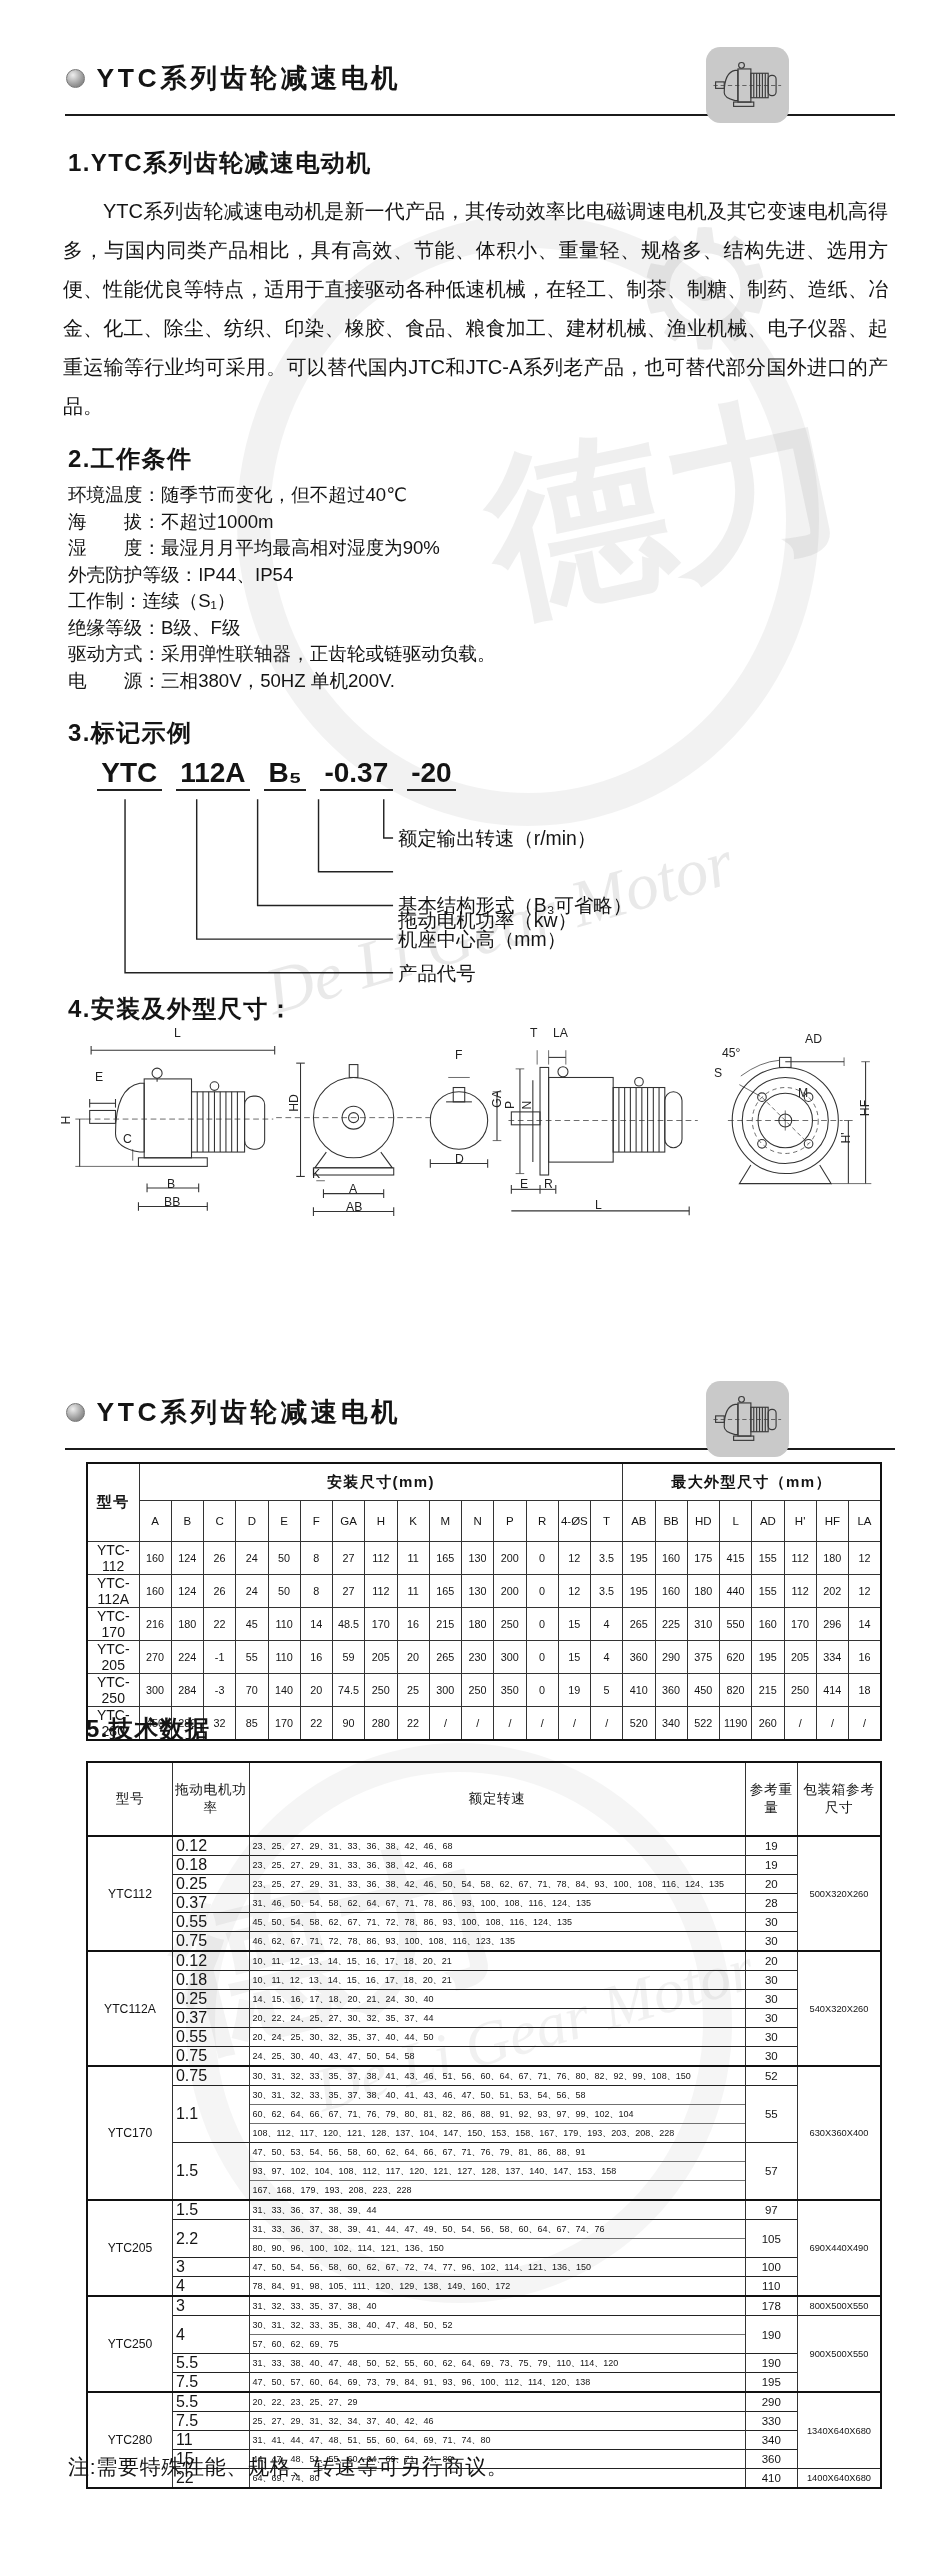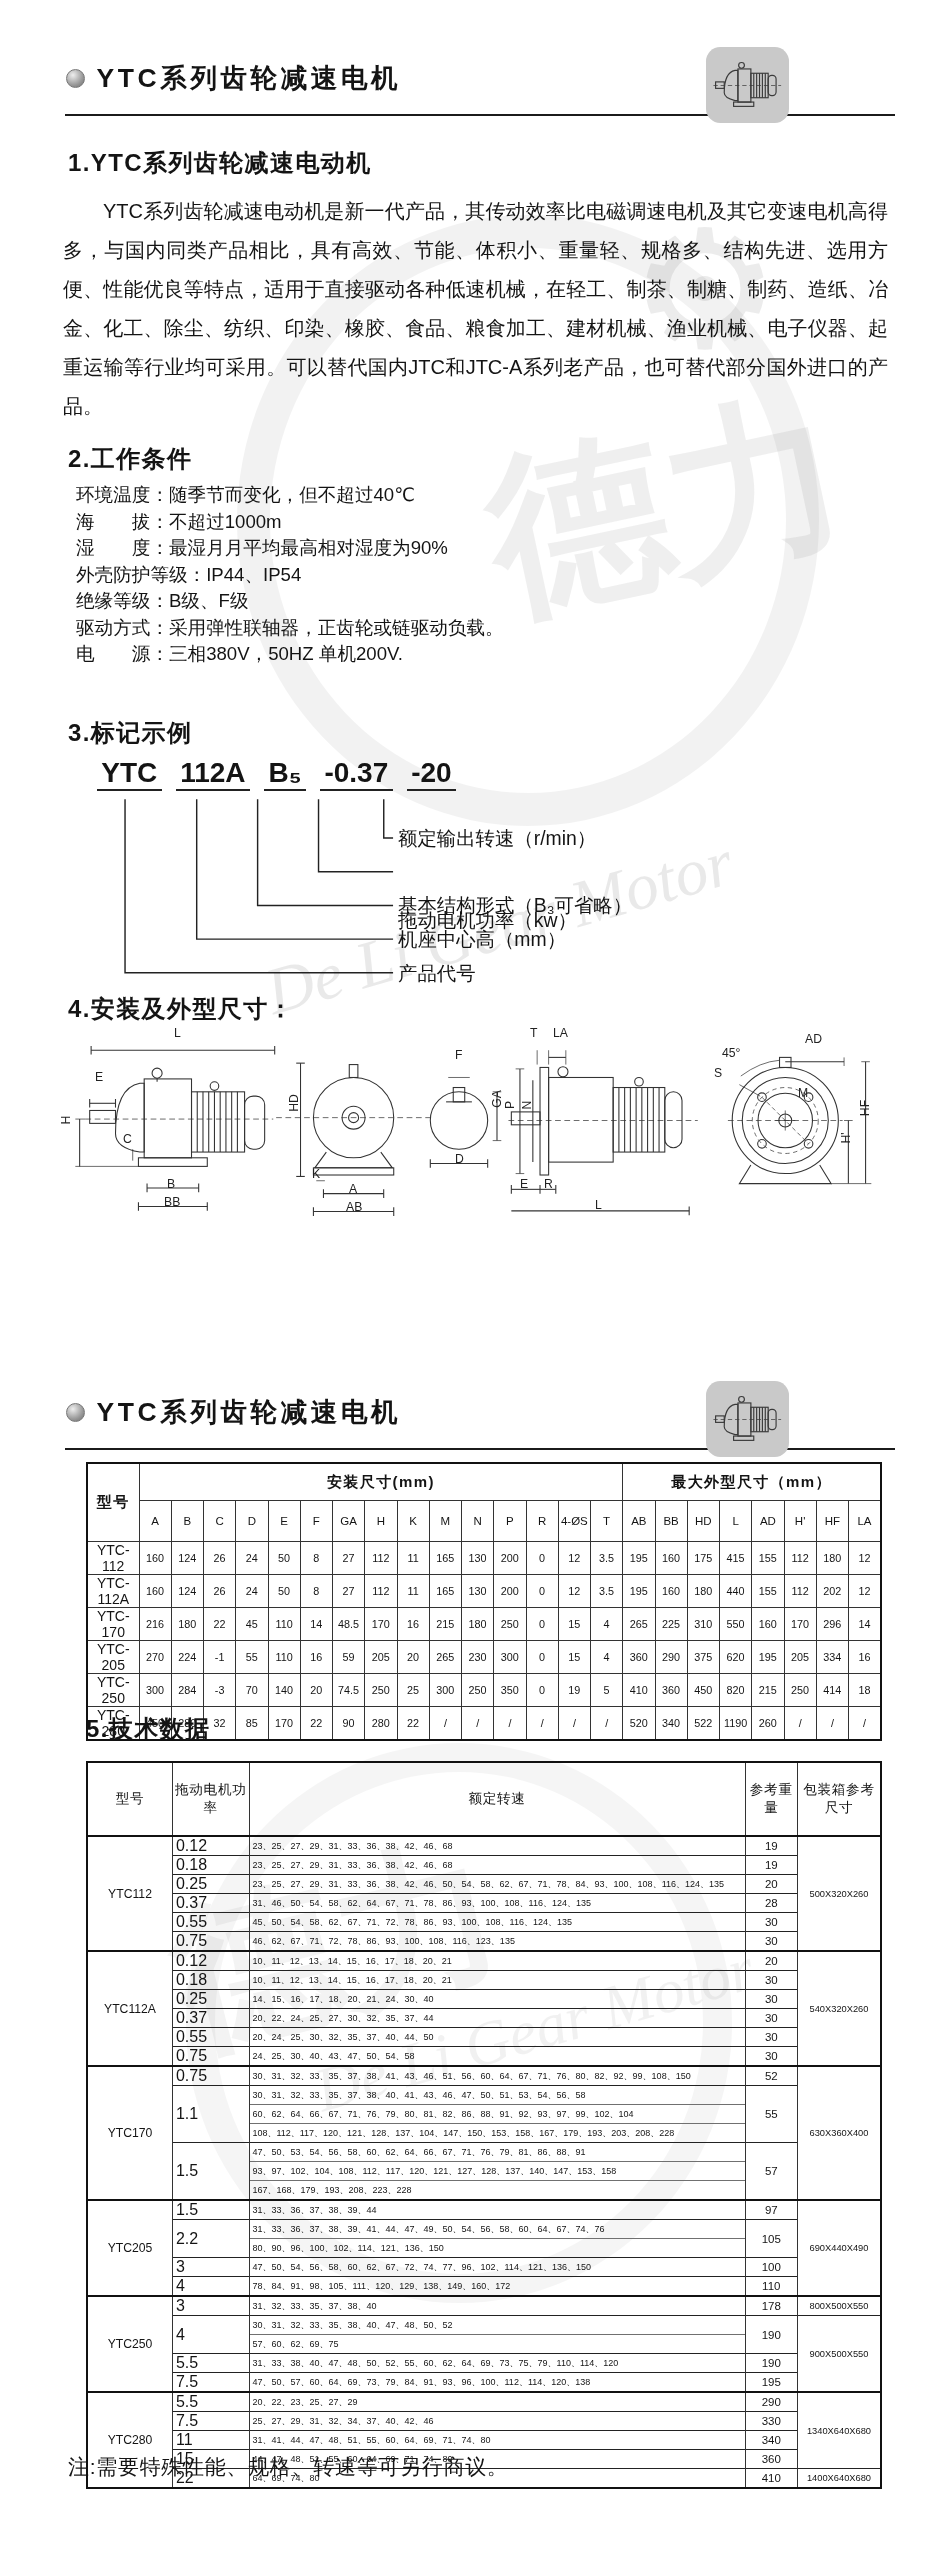--- a/index.html
+++ b/index.html
@@ -14,21 +14,21 @@
   .ph-title{font-size:26.5px;font-weight:bold;letter-spacing:3.6px}
   .ph-rule{position:absolute;left:49px;top:71px;width:830px;height:2.2px;background:#1b1b1b}
   .icon-box{position:absolute;left:690px;top:4.3px;width:83px;height:76px;background:#c9c9c9;
             border-radius:14.3px;display:flex;align-items:center;justify-content:center;z-index:2}
   
   .sec-title{position:absolute;left:68px;font-size:24px;font-weight:bold;letter-spacing:1.4px}
   
   .para{position:absolute;left:63px;top:192px;width:825px;font-size:20px;line-height:39px;
         text-align:justify;text-indent:2em}
   
-  .conds{position:absolute;left:76px;top:482px}
+  .conds{position:absolute;left:68px;top:482px}
   .cond-line{font-size:18.6px;line-height:26.5px}
   
   .mark-code{position:absolute;left:97px;top:757px;white-space:nowrap}
   .code-seg{display:inline-block;border-bottom:2.2px solid #222;padding:0 4.3px;margin-right:14.3px;
             font-weight:bold;font-size:28px;text-align:center}
   .mark-lines{position:absolute;left:0;top:775px;width:445px;height:215px;pointer-events:none}
   .mark-labels{position:absolute;left:398px;top:825px;width:359px;height:172px}
   .mark-label{position:absolute;left:0;height:26px;line-height:26px;font-size:19.4px;white-space:nowrap}
   
   .drawings{position:absolute;left:61px;top:1026px;width:839px;height:215px}
@@ -106,20 +106,21 @@
 
 <div class="sec-title" style="top:147px">1.YTC系列齿轮减速电动机</div>
 <div class="para">YTC系列齿轮减速电动机是新一代产品，其传动效率比电磁调速电机及其它变速电机高得多，与国内同类产品相比，具有高效、节能、体积小、重量轻、规格多、结构先进、选用方便、性能优良等特点，适用于直接驱动各种低速机械，在轻工、制茶、制糖、制药、造纸、冶金、化工、除尘、纺织、印染、橡胶、食品、粮食加工、建材机械、渔业机械、电子仪器、起重运输等行业均可采用。可以替代国内JTC和JTC-A系列老产品，也可替代部分国外进口的产品。</div>
 
 <div class="sec-title" style="top:443px">2.工作条件</div>
 <div class="conds" id="conds">
       <div class="cond-line">环境温度：随季节而变化，但不超过40℃</div>
       <div class="cond-line">海　　拔：不超过1000m</div>
       <div class="cond-line">湿　　度：最湿月月平均最高相对湿度为90%</div>
       <div class="cond-line">外壳防护等级：IP44、IP54</div>
+      <div class="cond-line">工作制：连续（S₁）</div>
       <div class="cond-line">绝缘等级：B级、F级</div>
       <div class="cond-line">驱动方式：采用弹性联轴器，正齿轮或链驱动负载。</div>
       <div class="cond-line">电　　源：三相380V，50HZ  单机200V.</div>
     </div>
 
 <div class="sec-title" style="top:717px">3.标记示例</div>
 <div class="mark-code" id="mark-code"><span class="code-seg">YTC</span><span class="code-seg">112A</span><span class="code-seg">B₅</span><span class="code-seg">-0.37</span><span class="code-seg">-20</span></div>
 <svg class="mark-lines" viewBox="0 0 620 300">
   <g stroke="#222" stroke-width="2" fill="none">
     <path d="M535 34 V88 H548"></path>

